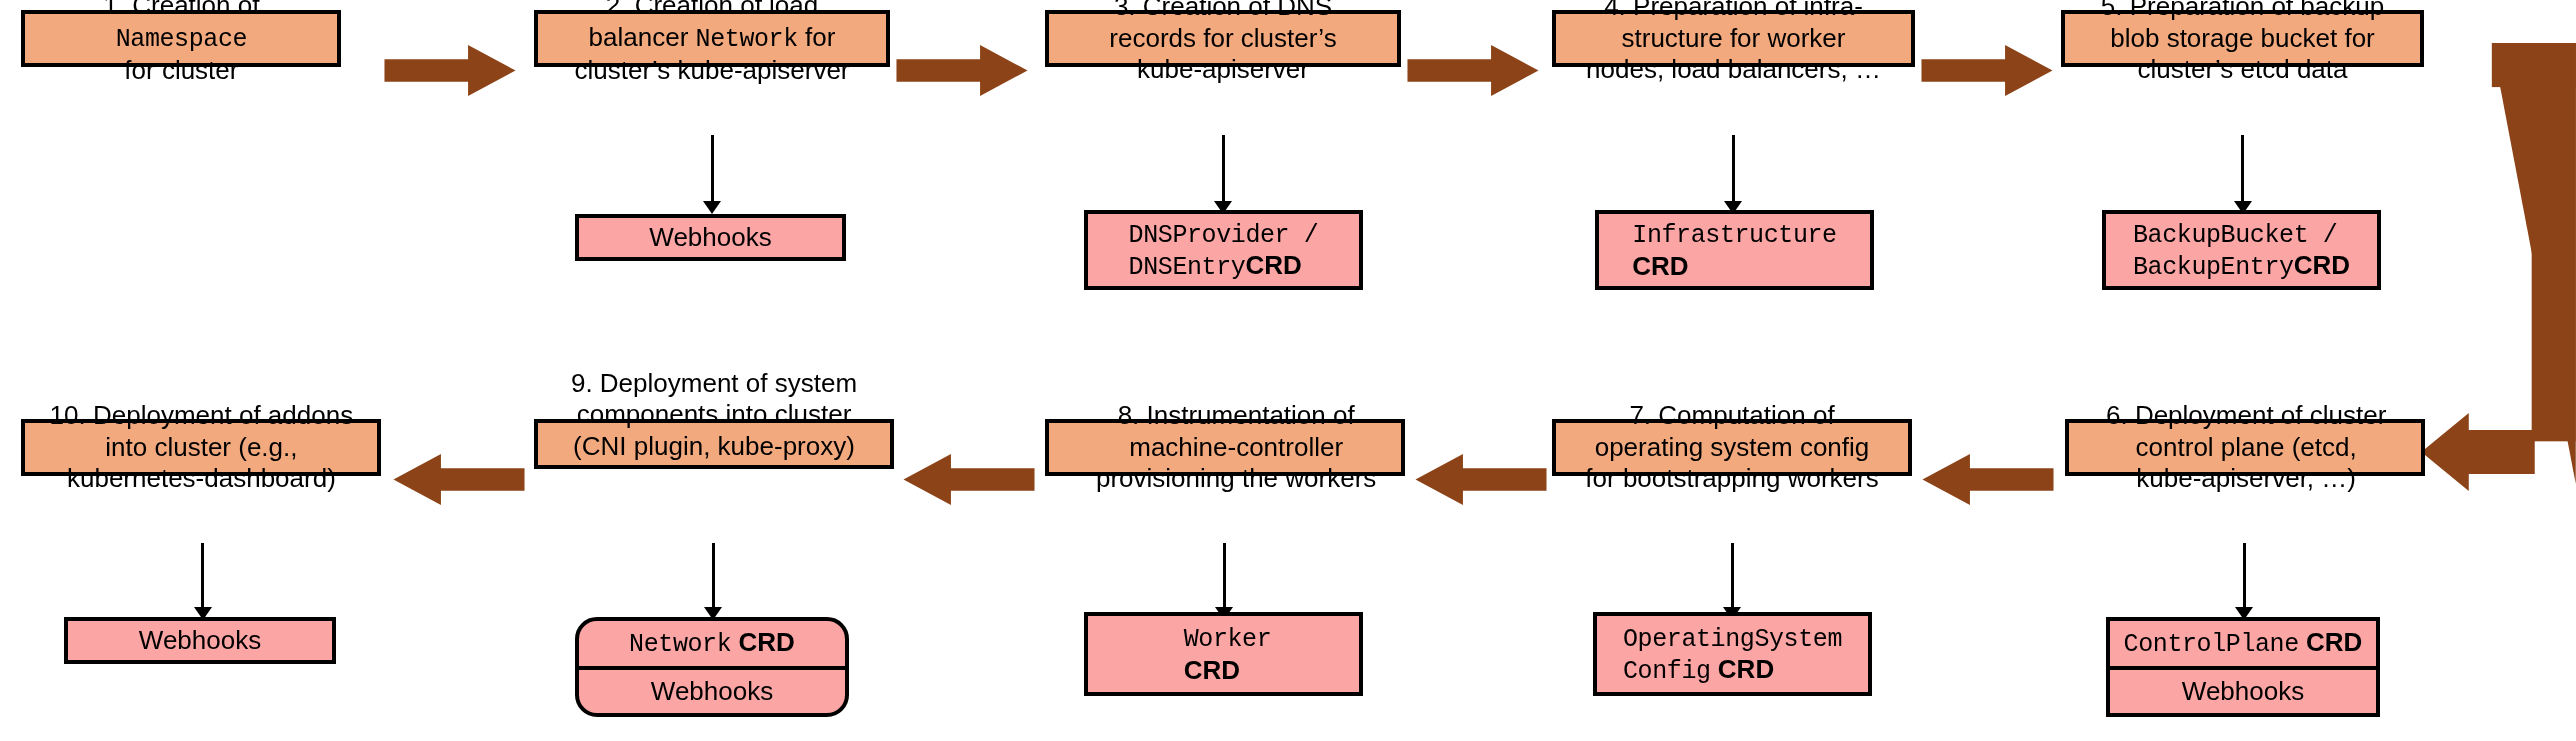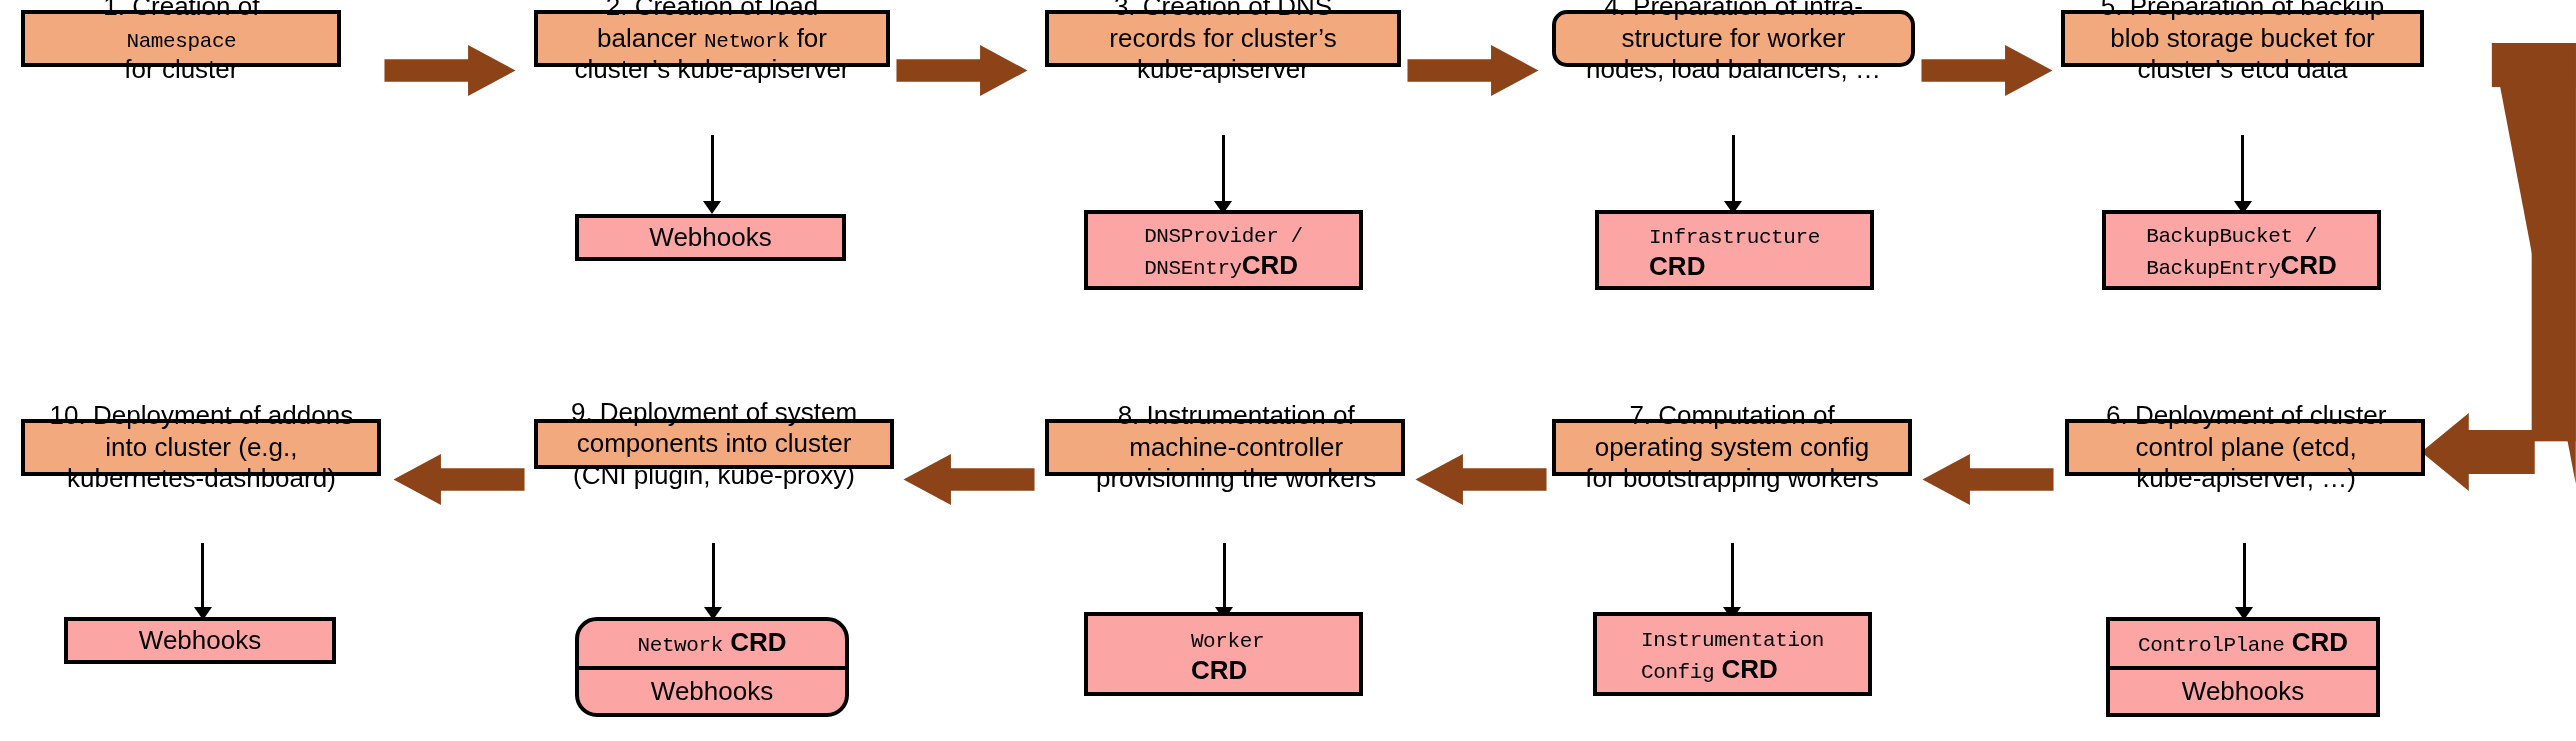--- a/index.html
+++ b/index.html
@@ -12,21 +12,21 @@
     border:4.3px solid #000000;
     box-sizing:border-box;
     display:flex;align-items:center;justify-content:center;
     text-align:center;
     font-size:26px;
     line-height:1.21;
     color:#000000;
     padding:2.8px 5.7px;
   }
   .step .t{display:block;width:100%;}
-  .mono{font-family:"Liberation Mono",monospace;font-size:21px;letter-spacing:-0.4px;}
+  .mono{font-family:"Liberation Mono",monospace;font-size:25px;letter-spacing:-0.4px;}
   .crdlbl{font-weight:bold;}
 
   .sub{
     position:absolute;
     background:#fca5a5;
     border:4.3px solid #000000;
     box-sizing:border-box;
     display:flex;flex-direction:column;
     text-align:left;
     color:#000000;
@@ -72,21 +72,21 @@
   </div>
 
   <div class="step" style="left:1045px;top:10px;width:356px;height:57px;">
     <span class="t">
       <span>3. Creation of DNS</span><br>
       <span>records for cluster’s</span><br>
       <span>kube-apiserver</span>
     </span>
   </div>
 
-  <div class="step" style="left:1552px;top:10px;width:363px;height:57px;border-radius:15px;">
+  <div class="step" style="left:1552px;top:10px;width:363px;height:57px;">
     <span class="t">
       <span>4. Preparation of infra-</span><br>
       <span>structure for worker</span><br>
       <span>nodes, load balancers, …</span>
     </span>
   </div>
 
   <div class="step" style="left:2061px;top:10px;width:363px;height:57px;">
     <span class="t">
       <span>5. Preparation of backup</span><br>
@@ -160,21 +160,21 @@
   </div>
 
   <div class="step" style="left:1045px;top:419px;width:360px;height:57px;padding-left:28px;">
     <span class="t">
       <span>8. Instrumentation of</span><br>
       <span>machine-controller</span><br>
       <span>provisioning the workers</span>
     </span>
   </div>
 
-  <div class="step" style="left:534px;top:419px;width:360px;height:50px;">
+  <div class="step" style="left:534px;top:419px;width:360px;height:50px;align-items:flex-end;">
     <span class="t">
       <span>9. Deployment of system</span><br>
       <span>components into cluster</span><br>
       <span>(CNI plugin, kube-proxy)</span>
     </span>
   </div>
 
   <div class="step" style="left:21.4px;top:419px;width:360px;height:57px;">
     <span class="t">
       <span>10. Deployment of addons</span><br>
@@ -271,21 +271,21 @@
         <span class="mono">ControlPlane</span>
         <span class="crdlbl">CRD</span>
       </span>
     </div>
     <div class="cell">Webhooks</div>
   </div>
 
   <div class="sub" style="left:1593px;top:612px;width:279px;height:84px;">
     <div class="cell">
       <span>
-        <span class="mono">Instrumentation</span><br>
+        <span class="mono">OperatingSystem</span><br>
         <span class="mono">Config</span> <span class="crdlbl">CRD</span>
       </span>
     </div>
   </div>
 
   <div class="sub" style="left:1084px;top:612px;width:279px;height:84px;padding-left:8px;">
     <div class="cell">
       <span>
         <span class="mono">Worker</span><br>
         <span class="crdlbl">CRD</span>

